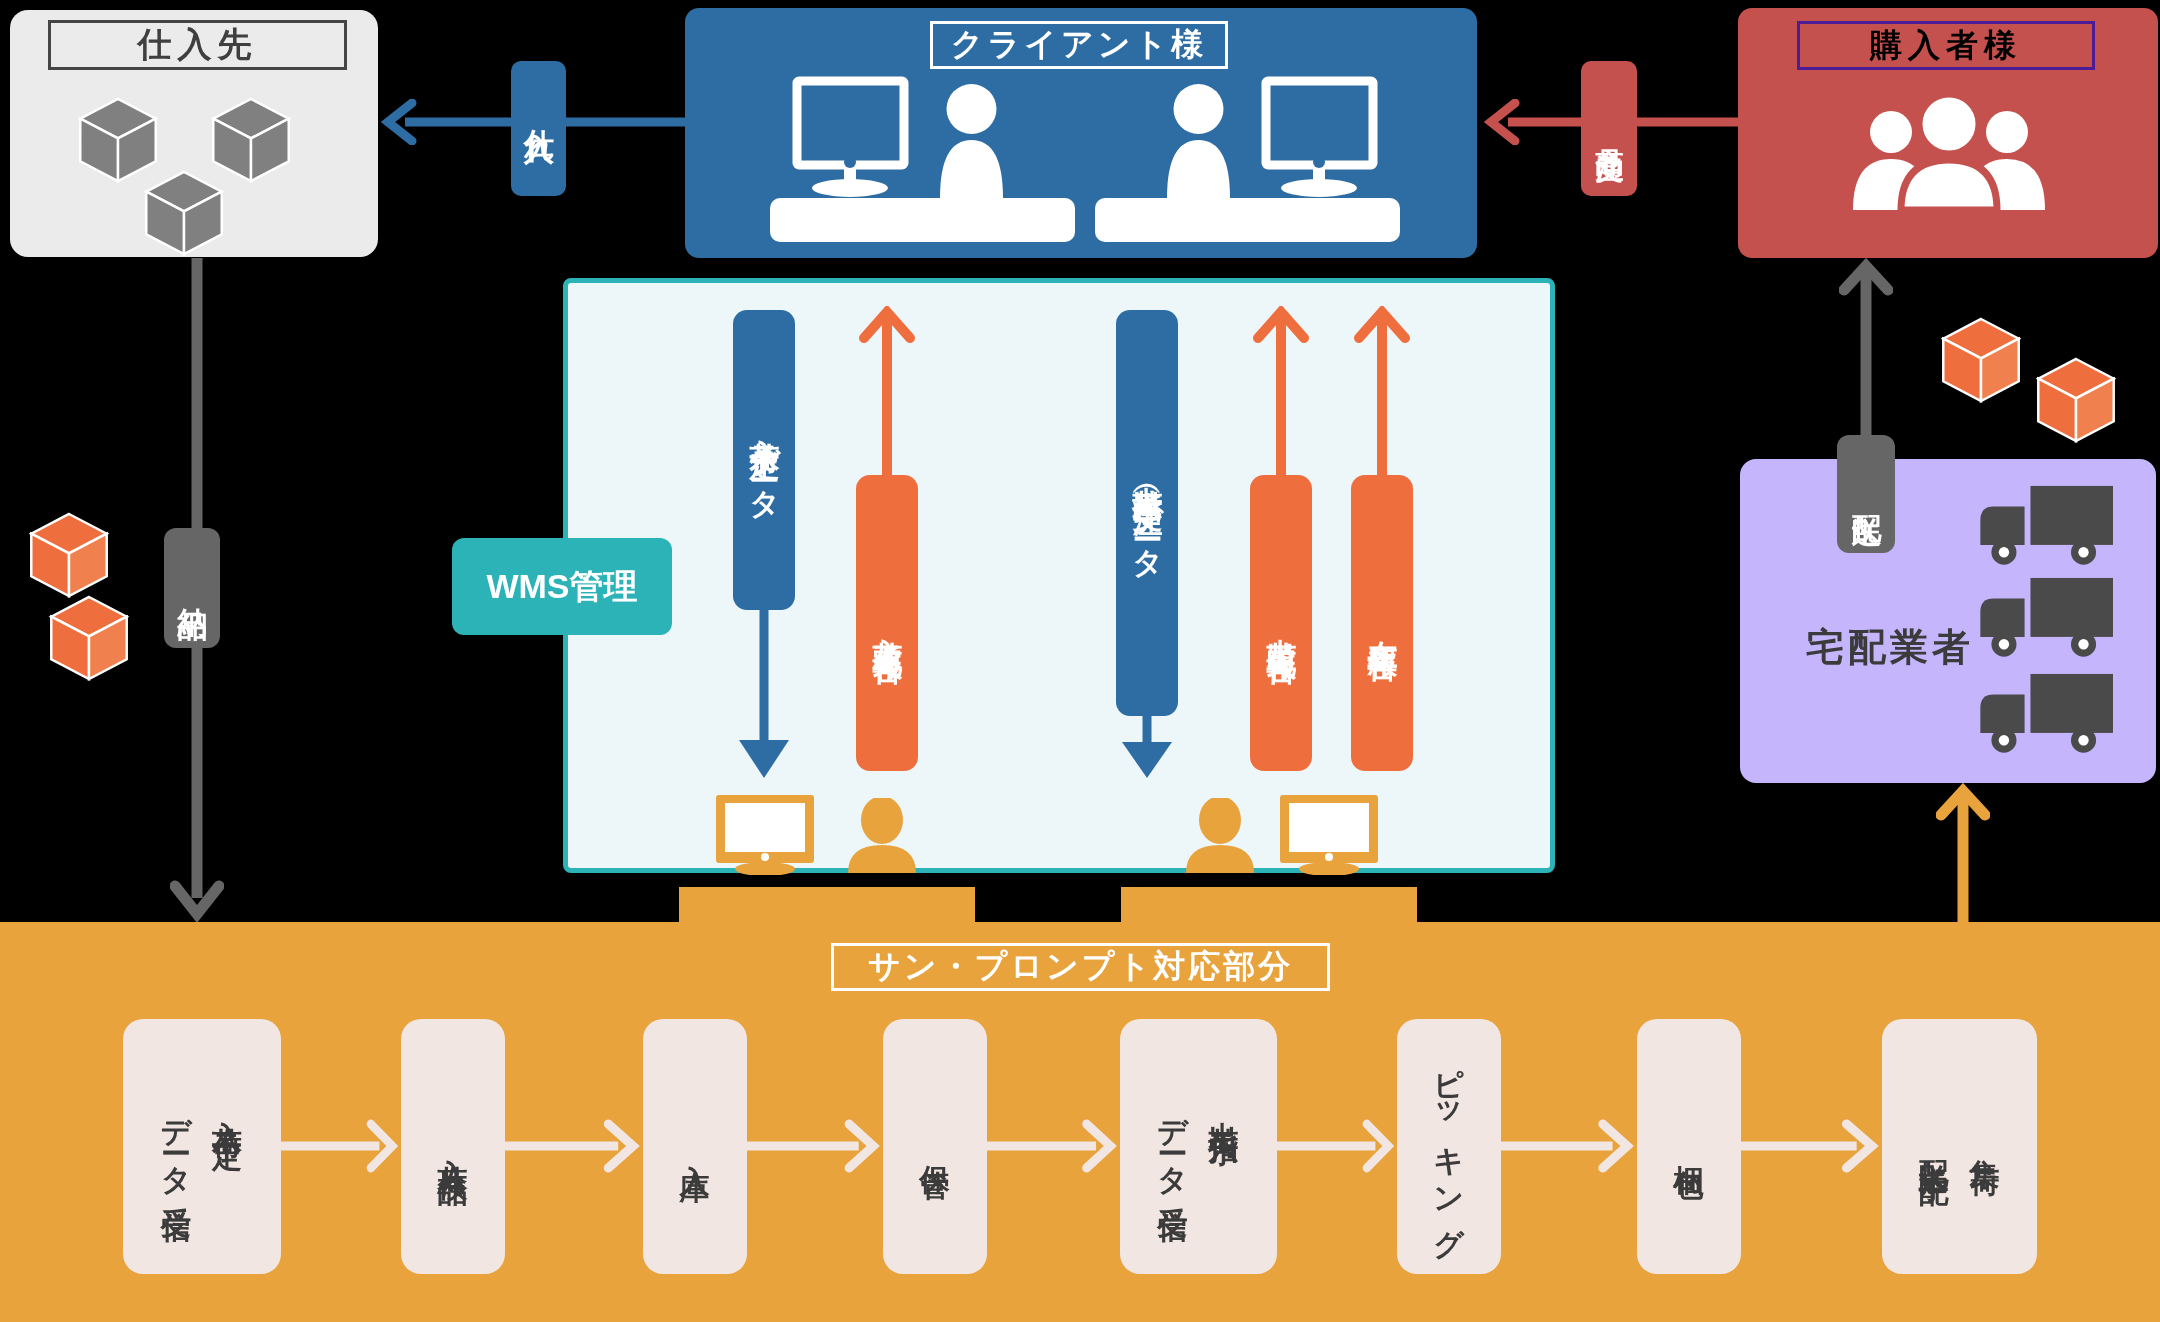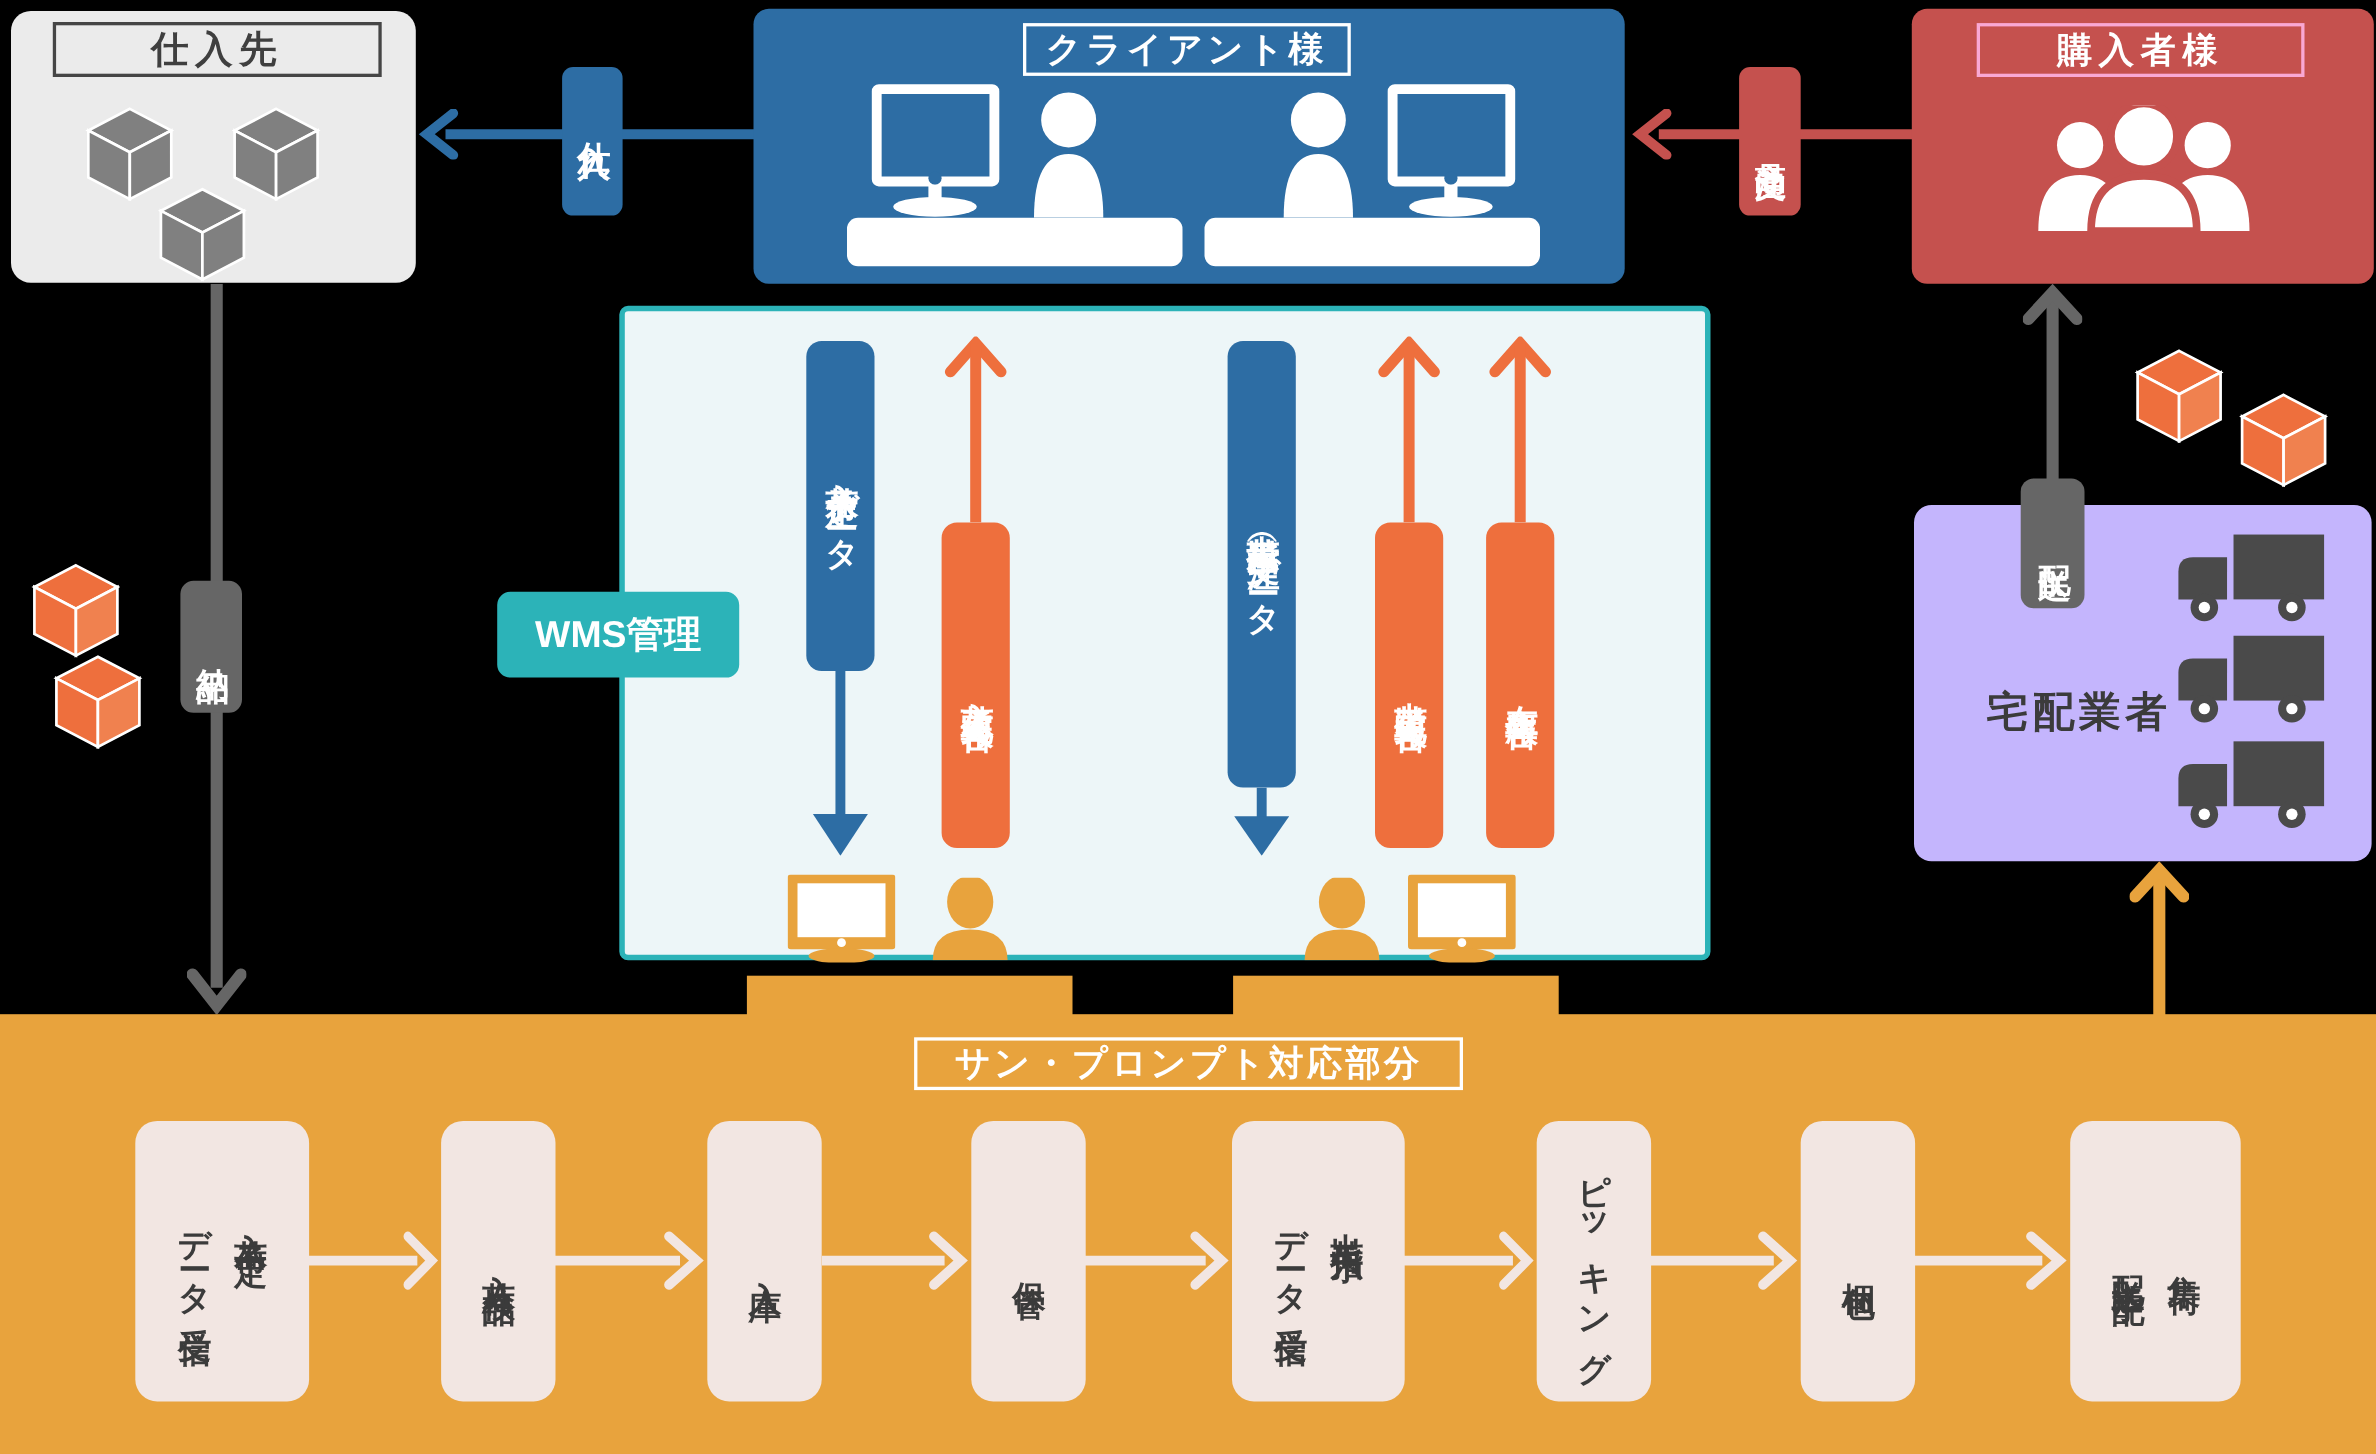--- a/index.html
+++ b/index.html
@@ -10,37 +10,37 @@
   .center{display:flex;align-items:center;justify-content:center;}
 
   
   .supplier-box{left:10px;top:10px;width:368px;height:247px;background:#ebebeb;border-radius:18px;}
   .supplier-title{left:38px;top:10px;width:293px;height:44px;border:3px solid #454545;
                   color:#3f3f3f;font-size:34px;letter-spacing:6px;}
   .client-box{left:685px;top:8px;width:792px;height:250px;background:#2d6da4;border-radius:14px;}
   .client-title{left:245px;top:13px;width:292px;height:42px;border:3px solid #fff;color:#fff;
                 font-size:32px;letter-spacing:4px;}
   .purchaser-box{left:1738px;top:8px;width:420px;height:250px;background:#c5514e;border-radius:14px;}
-  .purchaser-title{left:59px;top:13px;width:292px;height:43px;border:3px solid #f9a8d4;color:#ffffff;
+  .purchaser-title{left:59px;top:13px;width:292px;height:43px;border:3px solid #4c1d95;color:#000000;
                 font-size:32px;letter-spacing:6px;}
   .desk{background:#fff;border-radius:10px;height:44px;top:190px;}
   .desk1{left:85px;width:305px;}
   .desk2{left:410px;width:305px;}
 
   
   .badge{color:#fff;font-size:30px;border-radius:10px;letter-spacing:4px;}
   .badge-shiire{left:511px;top:61px;width:55px;height:135px;background:#2d6da4;}
   .badge-chumon{left:1581px;top:61px;width:56px;height:135px;background:#c5514e;font-size:28px;letter-spacing:2px;}
   .badge-nohin{left:164px;top:528px;width:56px;height:120px;background:#666;border-radius:12px;}
   .badge-haiso{left:1837px;top:435px;width:58px;height:118px;background:#666;border-radius:12px;}
 
   
   .wms-box{left:563px;top:278px;width:992px;height:595px;background:#edf6f8;
            border:5px solid #2cb3b8;border-radius:8px;box-sizing:border-box;}
-  .wms-badge{left:452px;top:538px;width:220px;height:78px;background:#2cb3b8;border-radius:12px;
+  .wms-badge{left:452px;top:538px;width:220px;height:97px;background:#2cb3b8;border-radius:12px;
              color:#fff;font-size:34px;}
   .flow{position:absolute;display:flex;flex-direction:column;align-items:center;}
   .flow1{left:729px;top:310px;}
   .flow2{left:852px;top:306px;}
   .flow3{left:1112px;top:310px;}
   .flow4{left:1246px;top:306px;}
   .flow5{left:1347px;top:306px;}
   .pill{width:62px;color:#fff;font-size:30px;letter-spacing:3px;border-radius:14px;}
   .pill.blue{background:#2d6da4;}
   .pill.orange{background:#ee6f3d;}

